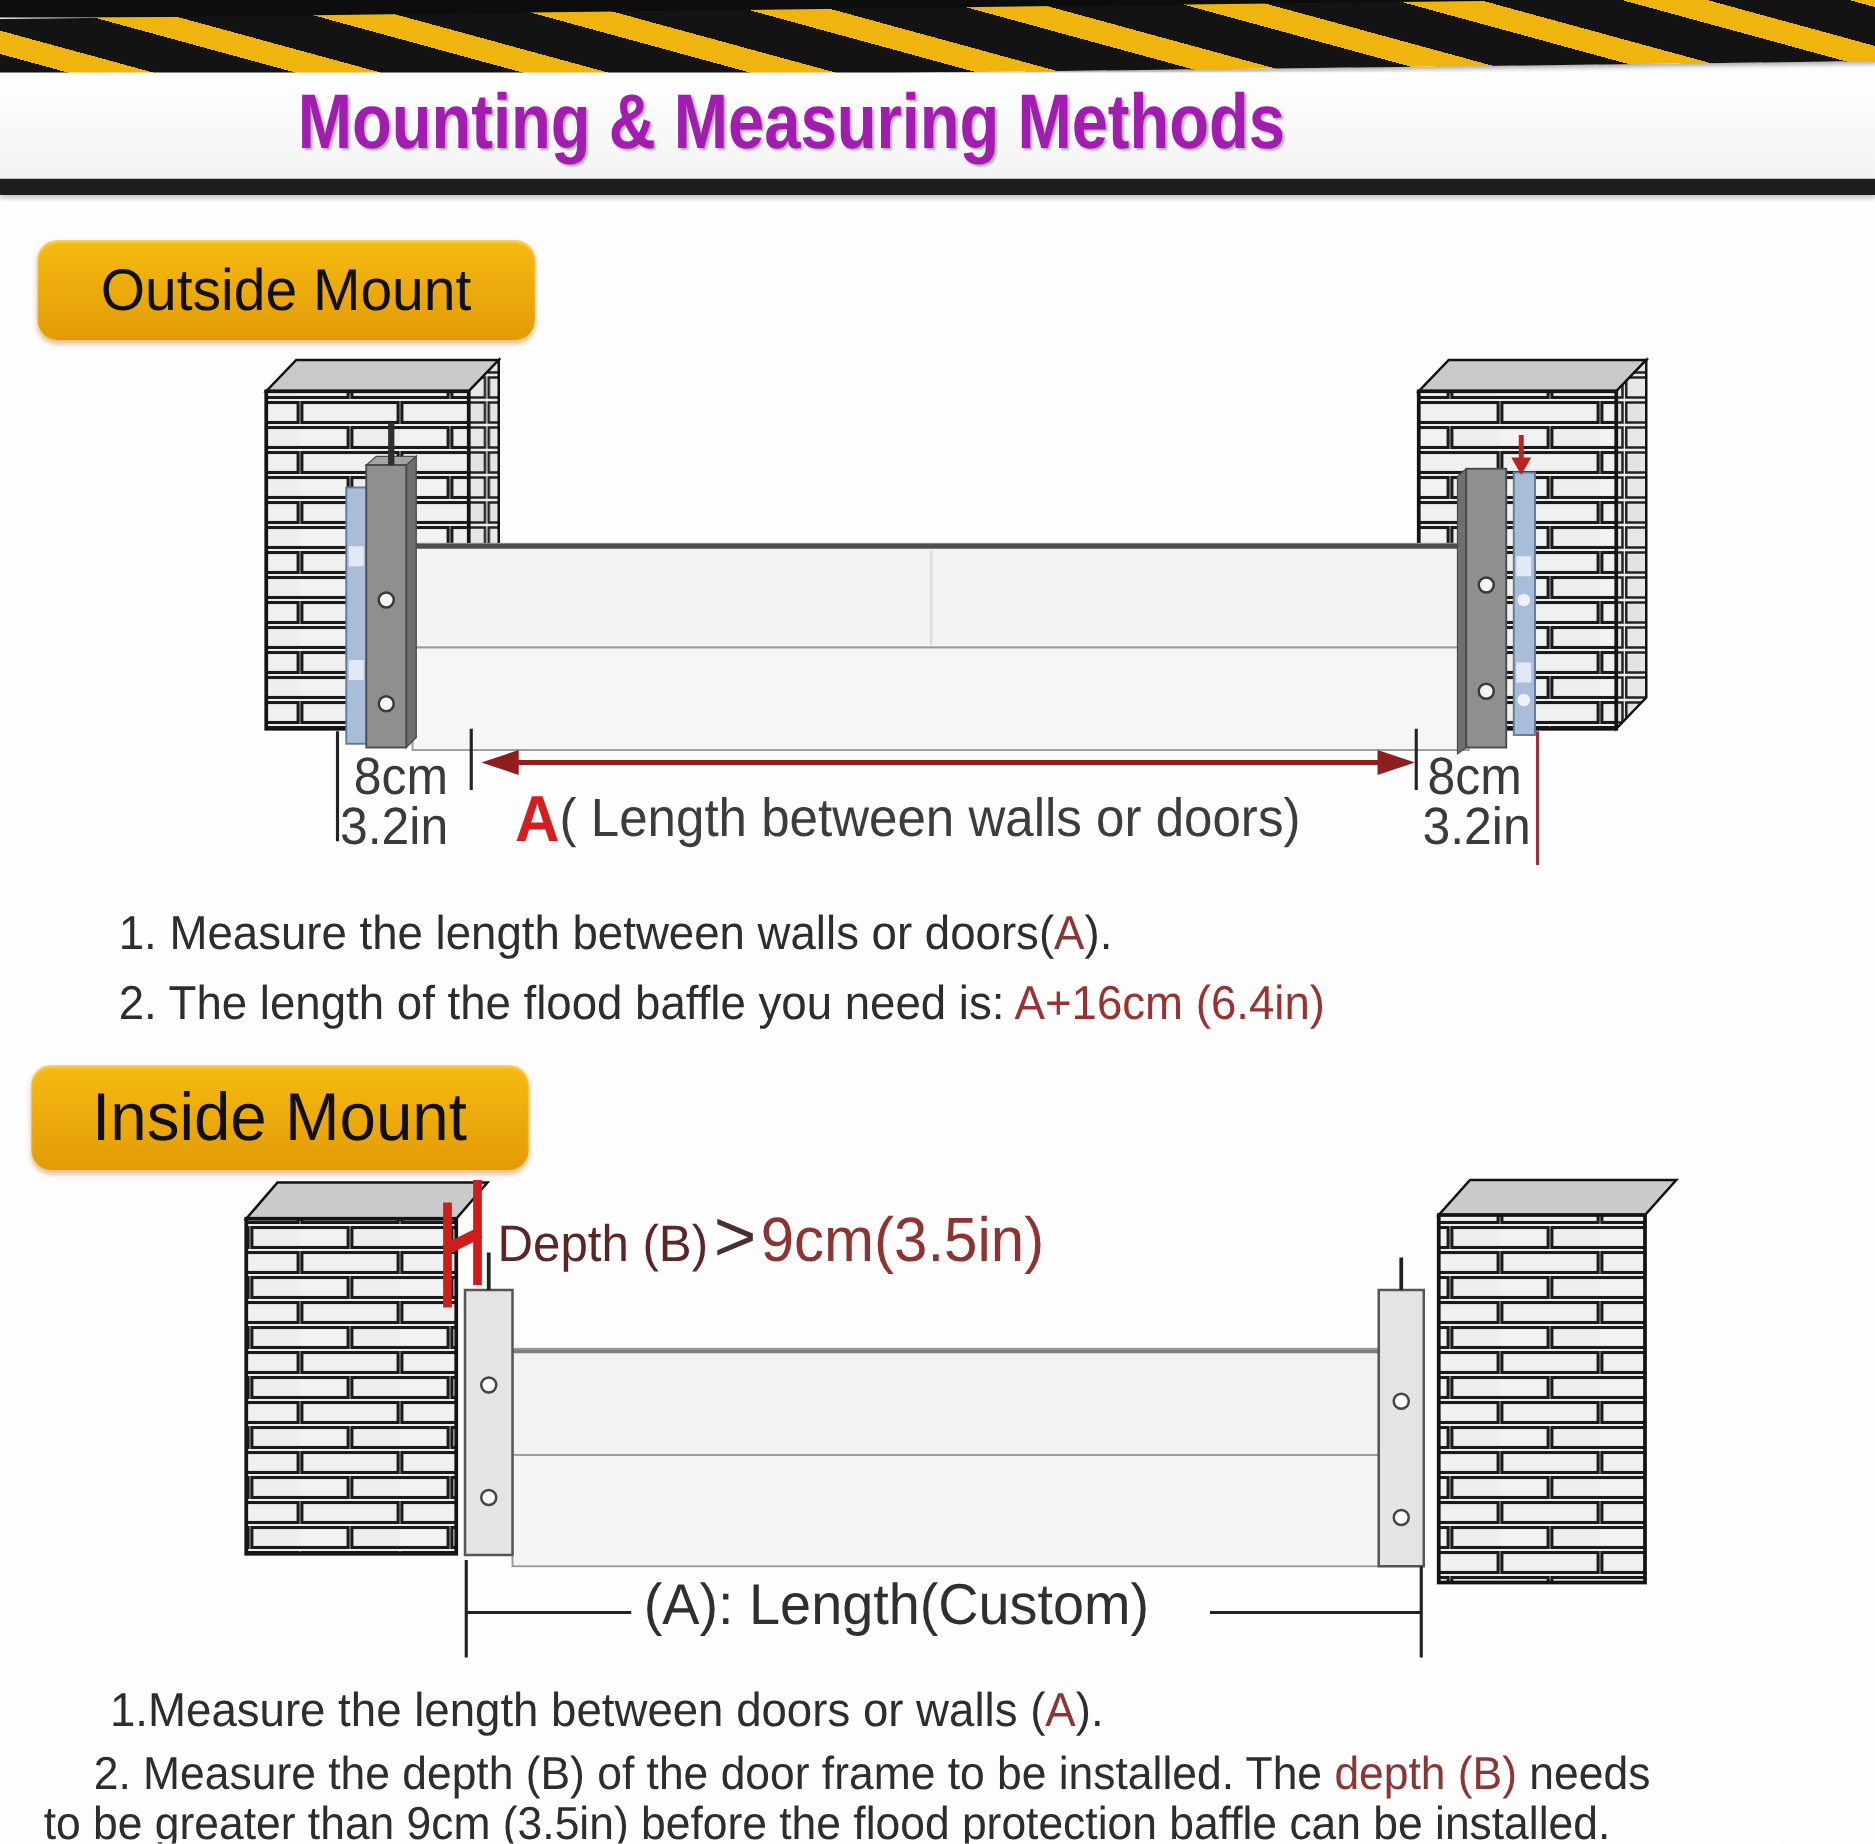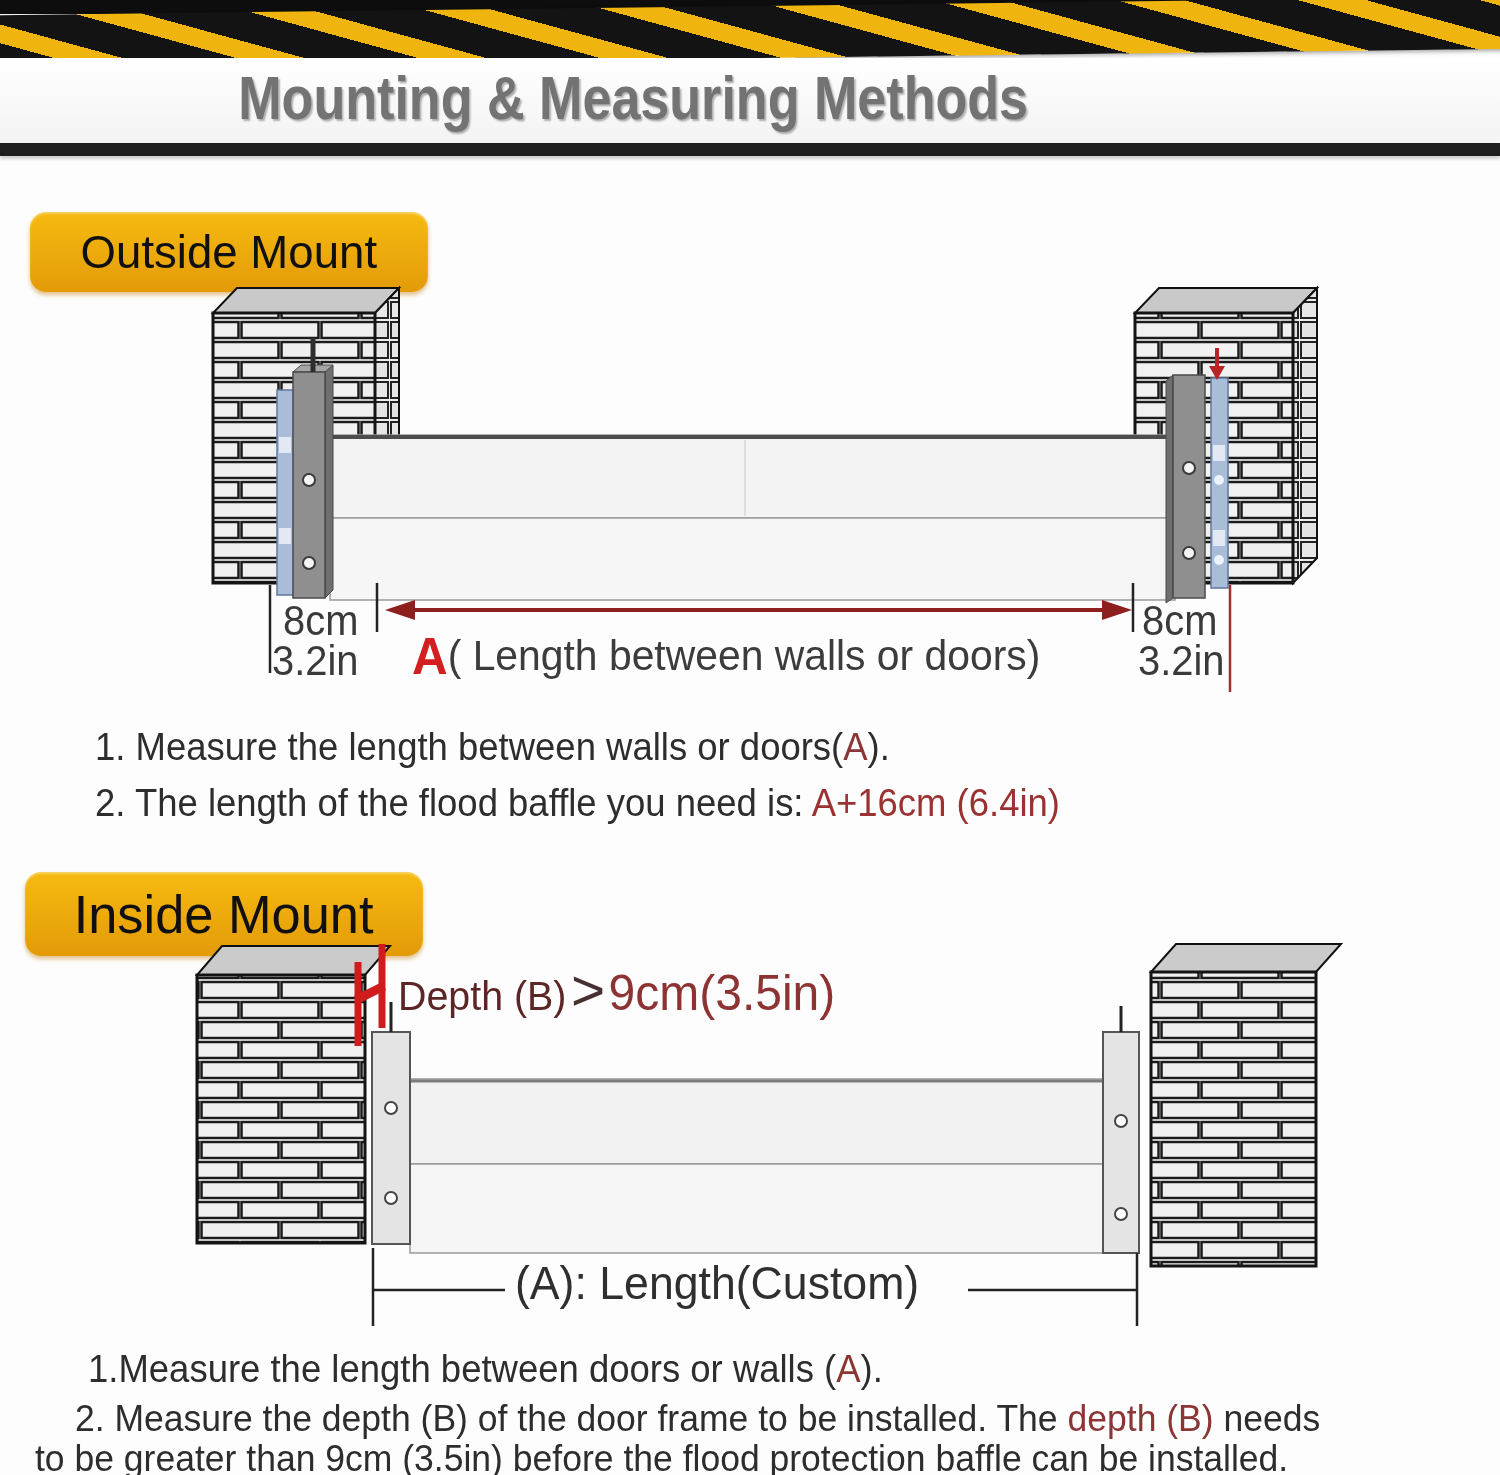--- a/index.html
+++ b/index.html
@@ -12,33 +12,33 @@
   .caution{
     position:absolute;top:6px;left:-25px;width:1560px;height:52px;
     background:repeating-linear-gradient(16deg,#131313 0 30px,#efb40d 30px 48px);
     transform:rotate(-0.7deg);
     box-shadow:0 2px 4px rgba(0,0,0,.35);
   }
   .title-band{position:absolute;top:58px;left:0;width:1500px;height:85px;
     background:linear-gradient(#ffffff,#f3f3f3);}
   .page-title{
     position:absolute;top:62px;left:0;width:1267px;text-align:center;
-    font-size:62px;font-weight:700;color:#737373;letter-spacing:0px;
+    font-size:62px;font-weight:700;color:#a21caf;letter-spacing:0px;
     text-shadow:2px 2px 2px rgba(0,0,0,.30);
     white-space:nowrap;
   }
   .page-title .squeeze{display:inline-block;transform:scaleX(.84);transform-origin:50% 50%;}
   .title-divider{position:absolute;top:143px;left:0;width:1500px;height:13px;background:#1e1e1e;
     box-shadow:0 3px 3px rgba(0,0,0,.18);}
   
   .badge{
     position:absolute;border-radius:16px;
     background:linear-gradient(#f6ba10,#e39b08);
     box-shadow:0 3px 4px rgba(190,120,0,.45), inset 0 2px 2px rgba(255,255,255,.35);
-    color:#101010;text-align:center;white-space:nowrap;margin-top:20px;
+    color:#101010;text-align:center;white-space:nowrap;
   }
   .badge .squeeze{display:inline-block;transform:scaleX(.97);}
   #badge-outside{left:30px;top:192px;width:398px;height:80px;font-size:47px;line-height:80px;}
   #badge-inside{left:25px;top:852px;width:398px;height:84px;font-size:54px;line-height:84px;}
   
   svg{position:absolute;left:0;overflow:visible;}
   
   .dimtxt{position:absolute;color:#3a3a3a;font-size:42px;white-space:nowrap;
     transform:scaleX(.95);transform-origin:0 50%;}
   .spanlbl{position:absolute;left:412px;top:626px;white-space:nowrap;

